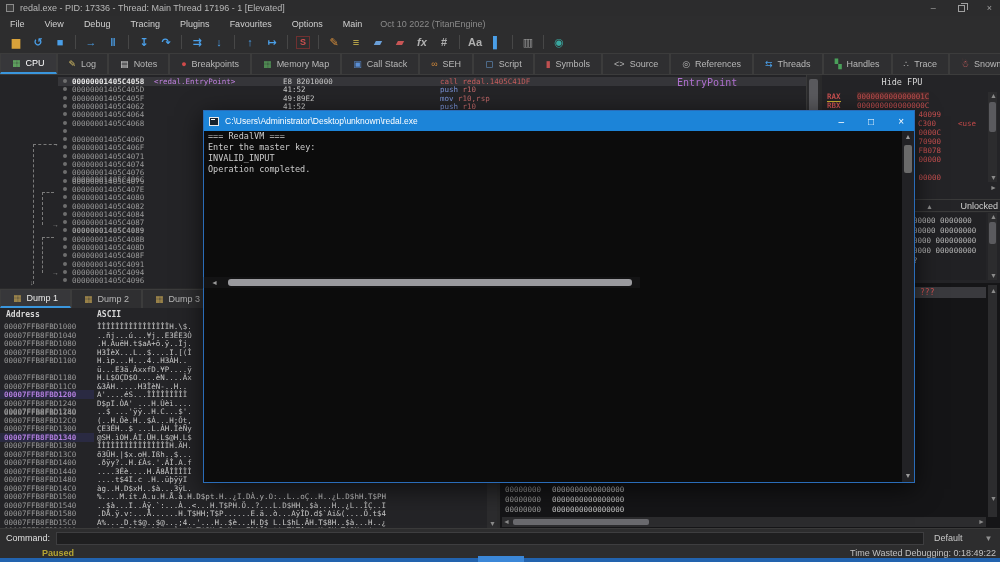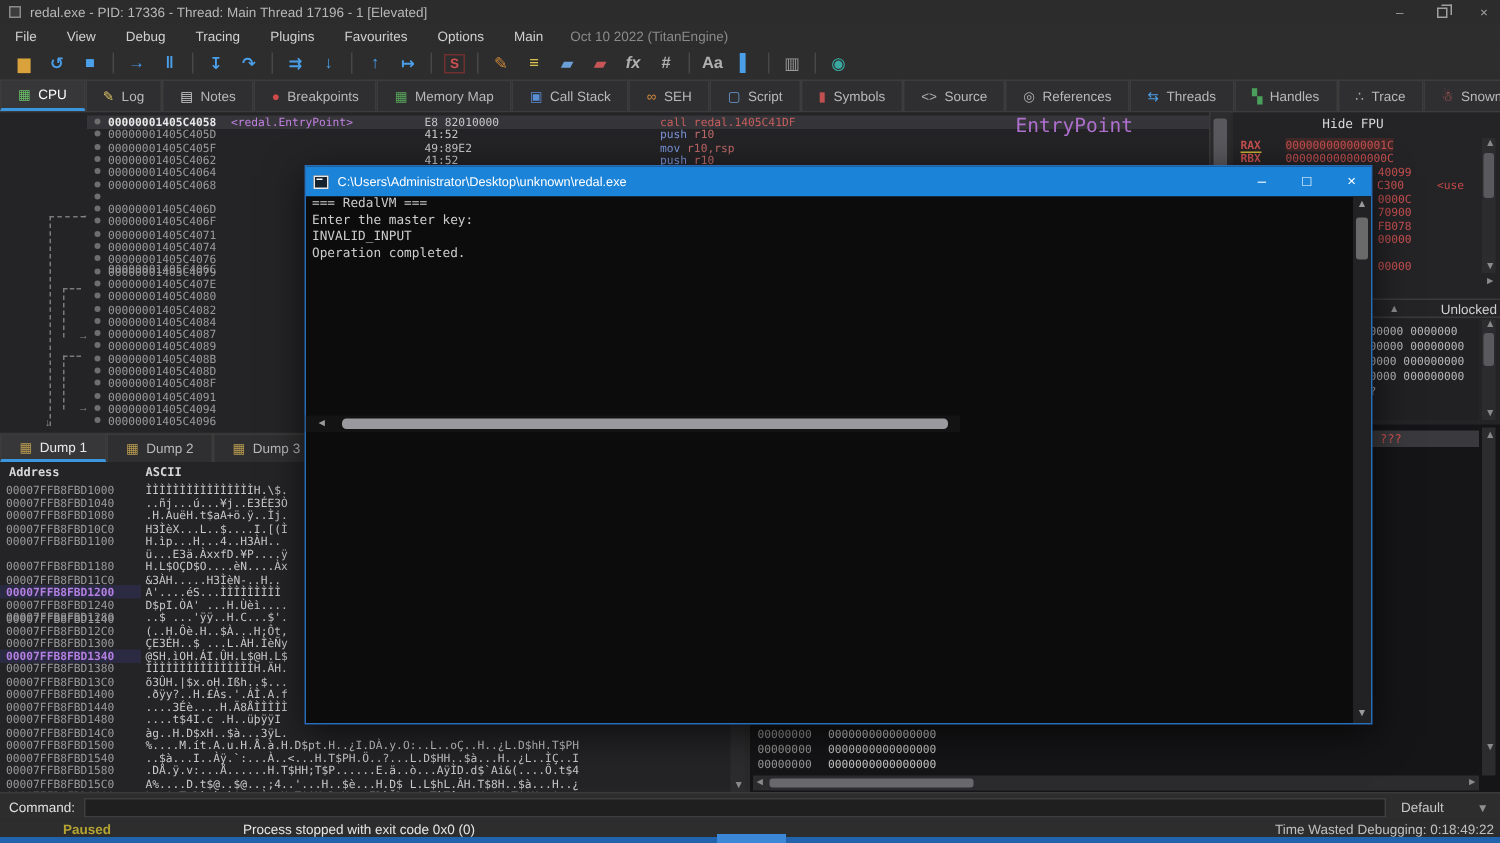--- a/index.html
+++ b/index.html
@@ -185,21 +185,21 @@
     </div>
   </div>
 
 <div id="disasm" class="abs">
     <div style="position: absolute; left: 58px; top: 2px; width: 748px; height: 9px; background: rgb(54, 54, 58);"></div>
     <div class="dot" style="position: absolute; left: 63px; top: 4px;"></div>
     <div class="mono" style="position: absolute; left: 72px; top: 2px; font-size: 7.5px; color: rgb(232, 232, 232); font-weight: bold;">00000001405C4058</div>
     <div class="mono" style="position: absolute; left: 154px; top: 2px; font-size: 7.5px; color: rgb(192, 128, 224);">&lt;redal.EntryPoint&gt;</div>
     <div class="mono" style="position: absolute; left: 283px; top: 2px; font-size: 7.5px; color: rgb(200, 200, 200);">E8 82010000</div>
     <div class="mono" style="position: absolute; left: 440px; top: 2px; font-size: 7.5px;"><span style="color: rgb(199, 94, 94);">call</span><span style="color: rgb(199, 94, 94);"> redal.1405C41DF</span></div>
-    <div class="mono" style="position: absolute; left: 648px; top: 2px; font-size: 13px; color: rgb(176, 112, 208); padding-left: 29px;">EntryPoint</div>
+    <div class="mono" style="position: absolute; left: 648px; top: 2px; font-size: 10px; color: rgb(176, 112, 208); padding-left: 29px;">EntryPoint</div>
     <div class="dot" style="position: absolute; left: 63px; top: 12.3px;"></div>
     <div class="mono" style="position: absolute; left: 72px; top: 10.3px; font-size: 7.5px; color: rgb(154, 154, 154);">00000001405C405D</div>
     <div class="mono" style="position: absolute; left: 283px; top: 10.3px; font-size: 7.5px; color: rgb(200, 200, 200);">41:52</div>
     <div class="mono" style="position: absolute; left: 440px; top: 10.3px; font-size: 7.5px;"><span style="color: rgb(122, 147, 216);">push</span><span style="color: rgb(192, 104, 104);"> r10</span></div>
     <div class="dot" style="position: absolute; left: 63px; top: 20.6px;"></div>
     <div class="mono" style="position: absolute; left: 72px; top: 18.6px; font-size: 7.5px; color: rgb(154, 154, 154);">00000001405C405F</div>
     <div class="mono" style="position: absolute; left: 283px; top: 18.6px; font-size: 7.5px; color: rgb(200, 200, 200);">49:89E2</div>
     <div class="mono" style="position: absolute; left: 440px; top: 18.6px; font-size: 7.5px;"><span style="color: rgb(122, 147, 216);">mov</span><span style="color: rgb(192, 104, 104);"> r10,rsp</span></div>
     <div class="dot" style="position: absolute; left: 63px; top: 28.9px;"></div>
     <div class="mono" style="position: absolute; left: 72px; top: 26.9px; font-size: 7.5px; color: rgb(154, 154, 154);">00000001405C4062</div>
@@ -227,21 +227,21 @@
     <div class="mono" style="position: absolute; left: 72px; top: 109.9px; font-size: 7.5px; color: rgb(154, 154, 154);">00000001405C407E</div>
     <div class="dot" style="position: absolute; left: 63px; top: 120.2px;"></div>
     <div class="mono" style="position: absolute; left: 72px; top: 118.2px; font-size: 7.5px; color: rgb(154, 154, 154);">00000001405C4080</div>
     <div class="dot" style="position: absolute; left: 63px; top: 128.5px;"></div>
     <div class="mono" style="position: absolute; left: 72px; top: 126.5px; font-size: 7.5px; color: rgb(154, 154, 154);">00000001405C4082</div>
     <div class="dot" style="position: absolute; left: 63px; top: 136.8px;"></div>
     <div class="mono" style="position: absolute; left: 72px; top: 134.8px; font-size: 7.5px; color: rgb(154, 154, 154);">00000001405C4084</div>
     <div class="dot" style="position: absolute; left: 63px; top: 145.1px;"></div>
     <div class="mono" style="position: absolute; left: 72px; top: 143.1px; font-size: 7.5px; color: rgb(154, 154, 154);">00000001405C4087</div>
     <div class="dot" style="position: absolute; left: 63px; top: 153.4px;"></div>
-    <div class="mono" style="position: absolute; left: 72px; top: 151.4px; font-size: 7.5px; color: rgb(154, 154, 154);">00000001405C4089</div>
+    <div class="mono" style="position: absolute; left: 72px; top: 151.4px; font-size: 7.5px; color: rgb(154, 154, 154); font-weight: bold;">00000001405C4089</div>
     <div class="dot" style="position: absolute; left: 63px; top: 161.7px;"></div>
     <div class="mono" style="position: absolute; left: 72px; top: 159.7px; font-size: 7.5px; color: rgb(154, 154, 154);">00000001405C408B</div>
     <div class="dot" style="position: absolute; left: 63px; top: 170px;"></div>
     <div class="mono" style="position: absolute; left: 72px; top: 168px; font-size: 7.5px; color: rgb(154, 154, 154);">00000001405C408D</div>
     <div class="dot" style="position: absolute; left: 63px; top: 178.3px;"></div>
     <div class="mono" style="position: absolute; left: 72px; top: 176.3px; font-size: 7.5px; color: rgb(154, 154, 154);">00000001405C408F</div>
     <div class="dot" style="position: absolute; left: 63px; top: 186.6px;"></div>
     <div class="mono" style="position: absolute; left: 72px; top: 184.6px; font-size: 7.5px; color: rgb(154, 154, 154);">00000001405C4091</div>
     <div class="dot" style="position: absolute; left: 63px; top: 194.9px;"></div>
     <div class="mono" style="position: absolute; left: 72px; top: 192.9px; font-size: 7.5px; color: rgb(154, 154, 154);">00000001405C4094</div>
@@ -438,17 +438,16 @@
 </div>
 
 <div id="cmdbar" class="abs">
   <span id="cmd-label">Command:</span>
   <div id="cmd-input"></div>
   <span id="cmd-profile">Default</span>
   <span id="cmd-caret">▼</span>
 </div>
 <div id="statusbar" class="abs">
   <span id="status-state">Paused</span>
-  <span id="status-msg">Process stopped with exit code 0x0 (0)</span>
   <span id="status-right">Time Wasted Debugging: 0:18:49:22</span>
 </div>
 <div id="bottom-accent" class="abs"></div>
 <div id="bottom-accent-bright" class="abs"></div>
 
 </body></html>

